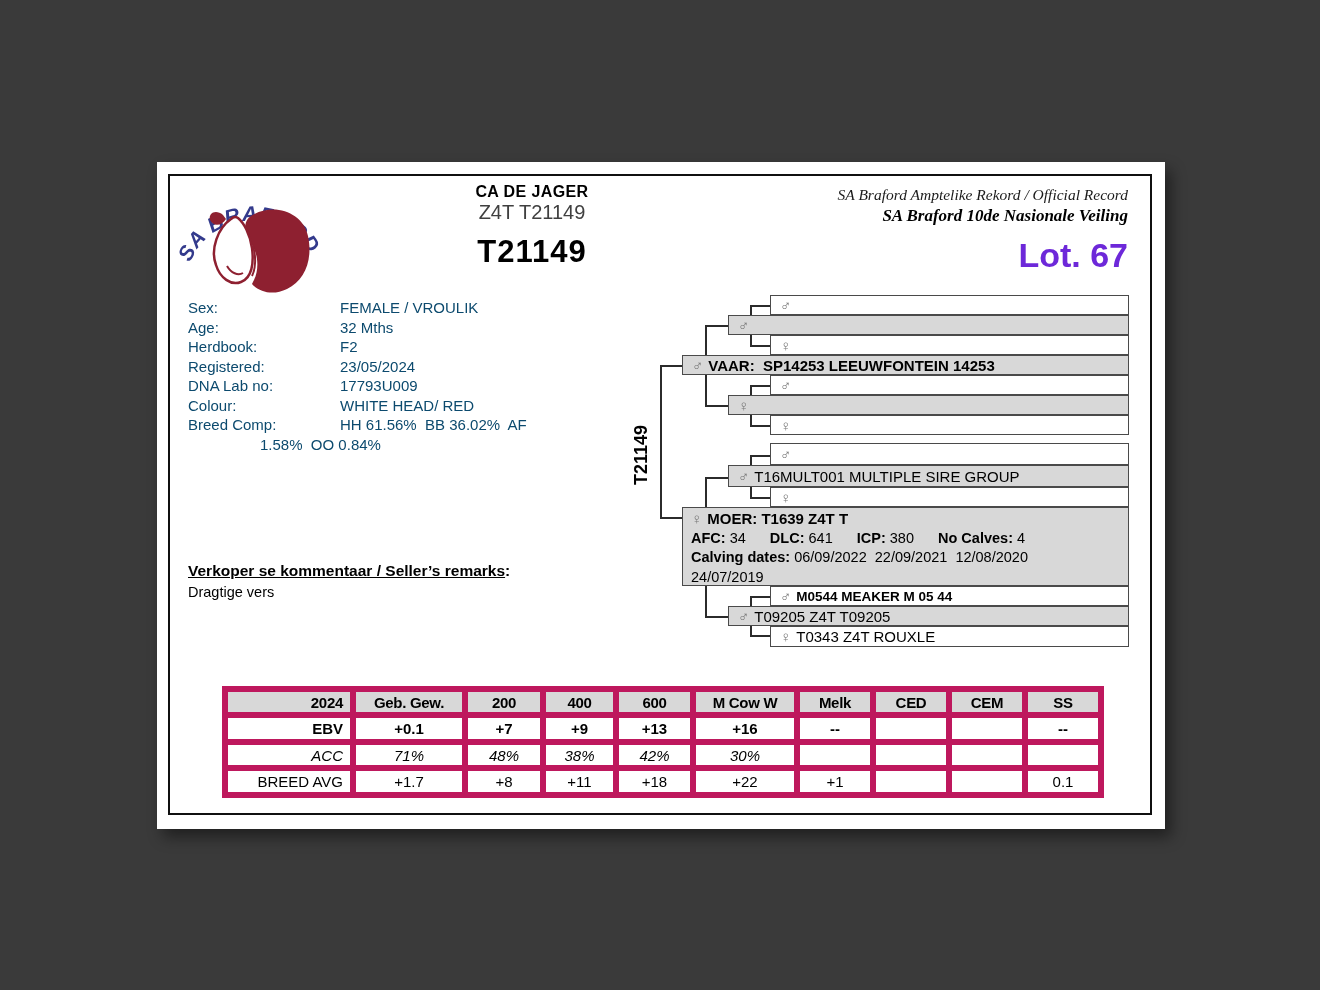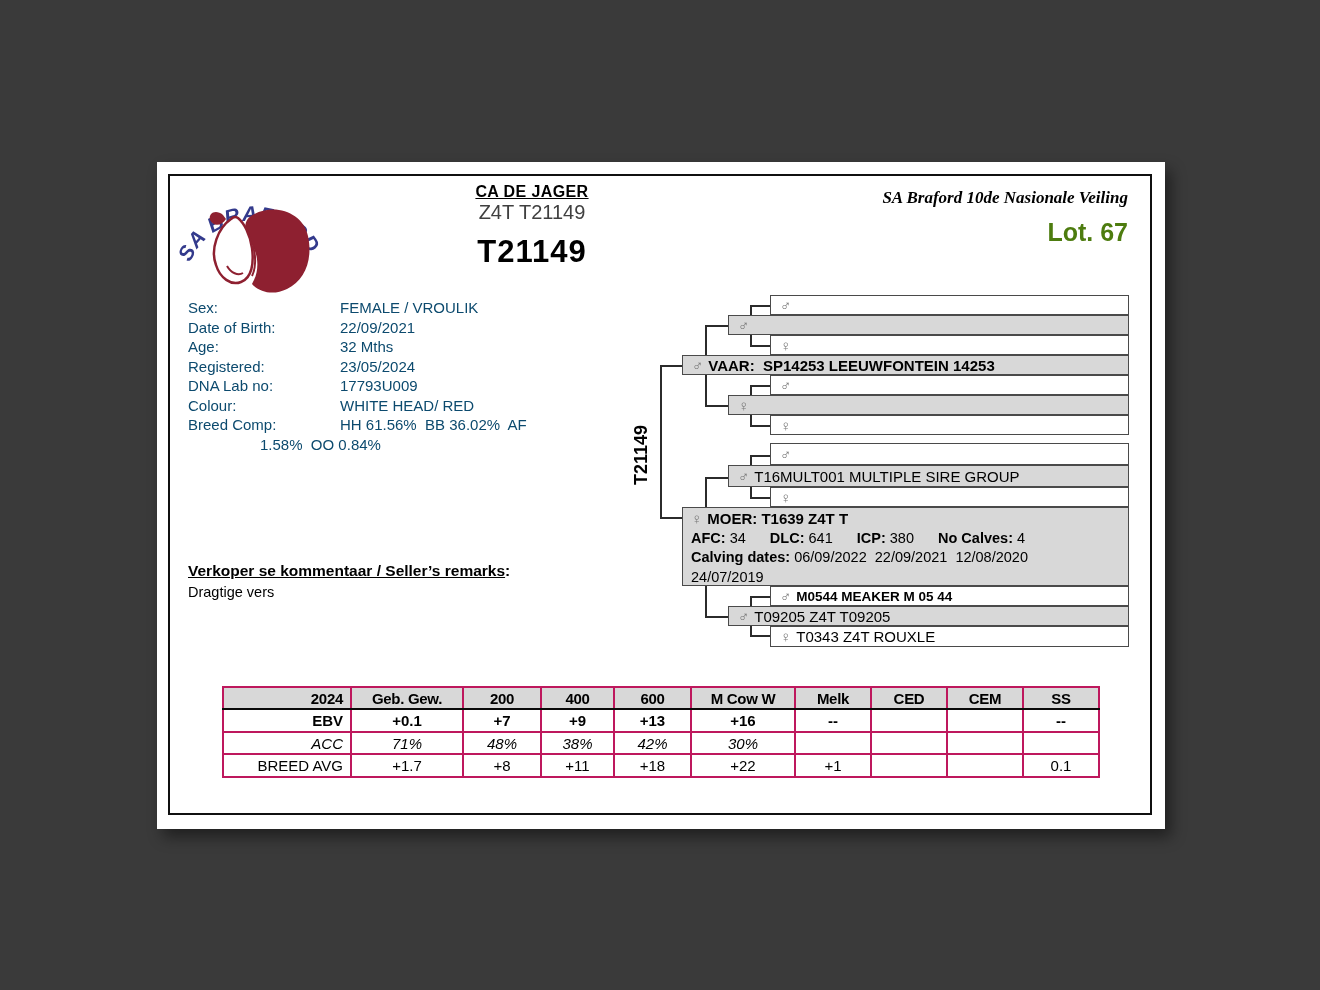--- a/index.html
+++ b/index.html
@@ -11,21 +11,21 @@
   .abs{position:absolute;}
   .pre{white-space:pre;}
   
   .titleblock{left:210px;top:0;width:330px;text-align:center;}
   .breeder{font-size:16px;font-weight:bold;letter-spacing:.4px;color:#000;}
   .animal-id{font-size:20px;color:#404040;}
   .tattoo{font-size:31px;font-weight:bold;letter-spacing:1px;color:#000;}
   .rightblock{right:37px;top:24px;text-align:right;}
   .record1{font-family:"Liberation Serif",serif;font-style:italic;font-size:15.5px;color:#1a1a1a;}
   .record2{font-family:"Liberation Serif",serif;font-style:italic;font-weight:bold;font-size:17px;color:#000;margin-top:2px;}
-  .lot{font-size:25px;font-weight:bold;color:#4d7c0f;margin-top:10px;}
+  .lot{font-size:34px;font-weight:bold;color:#6d28d9;margin-top:10px;}
   
   .details{left:31px;top:136px;width:385px;font-size:15px;line-height:19.5px;color:#0c4a6e;}
   .details .lbl{display:inline-block;width:152px;}
   .wrapline{margin-left:72px;}
   
   .remarks-h{left:31px;top:400px;font-size:15.5px;font-weight:bold;color:#000;}
   .remarks-h .ul{text-decoration:underline;}
   .remarks-t{left:31px;top:422px;font-size:14.5px;color:#000;}
   
   .pbox{position:absolute;box-sizing:border-box;border:1px solid #4a4a4a;background:#fff;z-index:2;
@@ -38,21 +38,21 @@
   .moerbox .t{font-size:15px;}
   .stat{margin-right:20px;}
   .vline,.hline{position:absolute;background:#2b2b2b;z-index:1;}
   .vline{width:2px;}
   .hline{height:2px;}
   .subjlbl{left:424px;top:283px;width:120px;height:20px;text-align:center;font-size:18px;font-weight:bold;
            transform:rotate(-90deg);color:#000;}
   
   .ebv{left:65px;top:524px;}
   table{border-collapse:collapse;table-layout:fixed;}
-  td,th{border:2px solid #be185d;padding:0 7px;font-size:15px;height:20px;overflow:hidden;white-space:nowrap;}
+  td,th{border:6px solid #be185d;padding:0 7px;font-size:15px;height:20px;overflow:hidden;white-space:nowrap;}
   table{border:2px solid #0a0a0a;}
   tr.hdr td{background:#d8d8d8;font-weight:bold;text-align:center;border-bottom:2px solid #0a0a0a;letter-spacing:-0.3px;}
   tr.hdr td:first-child{text-align:right;}
   td.rowlbl{text-align:right;}
   tr.ebvrow td{font-weight:bold;text-align:center;height:21px;}
   tr.accrow td{font-style:italic;text-align:center;}
   tr.avgrow td{text-align:center;height:21px;}
   tr.ebvrow td.rowlbl,tr.accrow td.rowlbl,tr.avgrow td.rowlbl{text-align:right;}
 </style>
 </head>
@@ -72,34 +72,35 @@
       <g transform="translate(28,30)">
         <path d="M44,10 C66,-4 96,6 101,30 C106,54 98,74 80,83 C66,90 52,86 45,78 C54,63 51,44 41,34 C36,22 38,14 44,10 Z" fill="#8e2030"></path>
         <path d="M24,13 C11,22 3,43 9,59 C13,72 24,80 34,76 C45,72 47,57 45,42 C43,28 37,17 31,12 C28,10 26,11 24,13 Z" fill="#ffffff" stroke="#8e2030" stroke-width="2.5"></path>
         <path d="M16,9 C9,3 1,7 3,14 C6,21 15,20 19,13 Z" fill="#8e2030"></path>
         <path d="M20,60 C24,67 31,70 36,67" fill="none" stroke="#8e2030" stroke-width="2"></path>
         <path d="M46,40 C49,50 49,62 45,70" fill="none" stroke="#8e2030" stroke-width="2"></path>
       </g>
     </svg>
 
     <div class="abs titleblock">
-      <div class="breeder" style="margin-top:21px;text-decoration:underline;">CA DE JAGER</div>
+      <div class="breeder" style="margin-top:21px;">CA DE JAGER</div>
       <div class="animal-id">Z4T T21149</div>
       <div class="tattoo" style="margin-top:10px;">T21149</div>
     </div>
 
     <div class="abs rightblock">
+      <div class="record1">SA Braford Amptelike Rekord / Official Record</div>
       <div class="record2">SA Braford 10de Nasionale Veiling</div>
       <div class="lot">Lot. 67</div>
     </div>
 
     <div class="abs details">
       <div><span class="lbl">Sex:</span><span>FEMALE / VROULIK</span></div>
-      <div><span class="lbl">Date of Birth:</span><span>22/09/2021</span></div>
       <div><span class="lbl">Age:</span><span>32 Mths</span></div>
+      <div><span class="lbl">Herdbook:</span><span>F2</span></div>
       <div><span class="lbl">Registered:</span><span>23/05/2024</span></div>
       <div><span class="lbl">DNA Lab no:</span><span>17793U009</span></div>
       <div><span class="lbl">Colour:</span><span>WHITE HEAD/ RED</span></div>
       <div><span class="lbl">Breed Comp:</span><span class="pre">HH 61.56%&nbsp; BB 36.02%&nbsp; AF</span></div>
       <div class="wrapline pre">1.58%&nbsp; OO 0.84%</div>
     </div>
 
     <div class="abs remarks-h"><span class="ul">Verkoper se kommentaar / Seller’s remarks</span><span>:</span></div>
     <div class="abs remarks-t">Dragtige vers</div>
 

